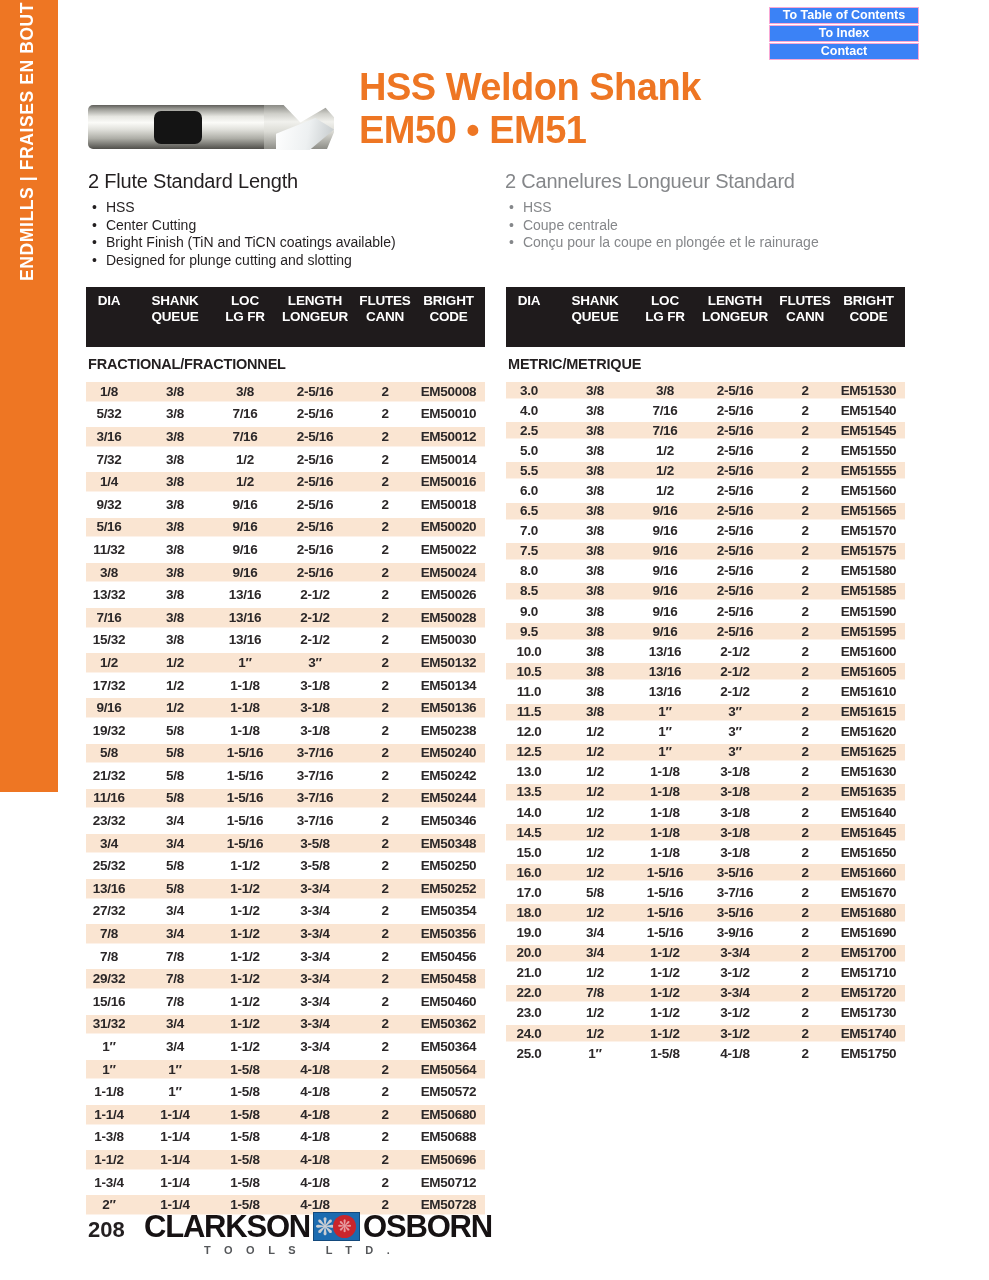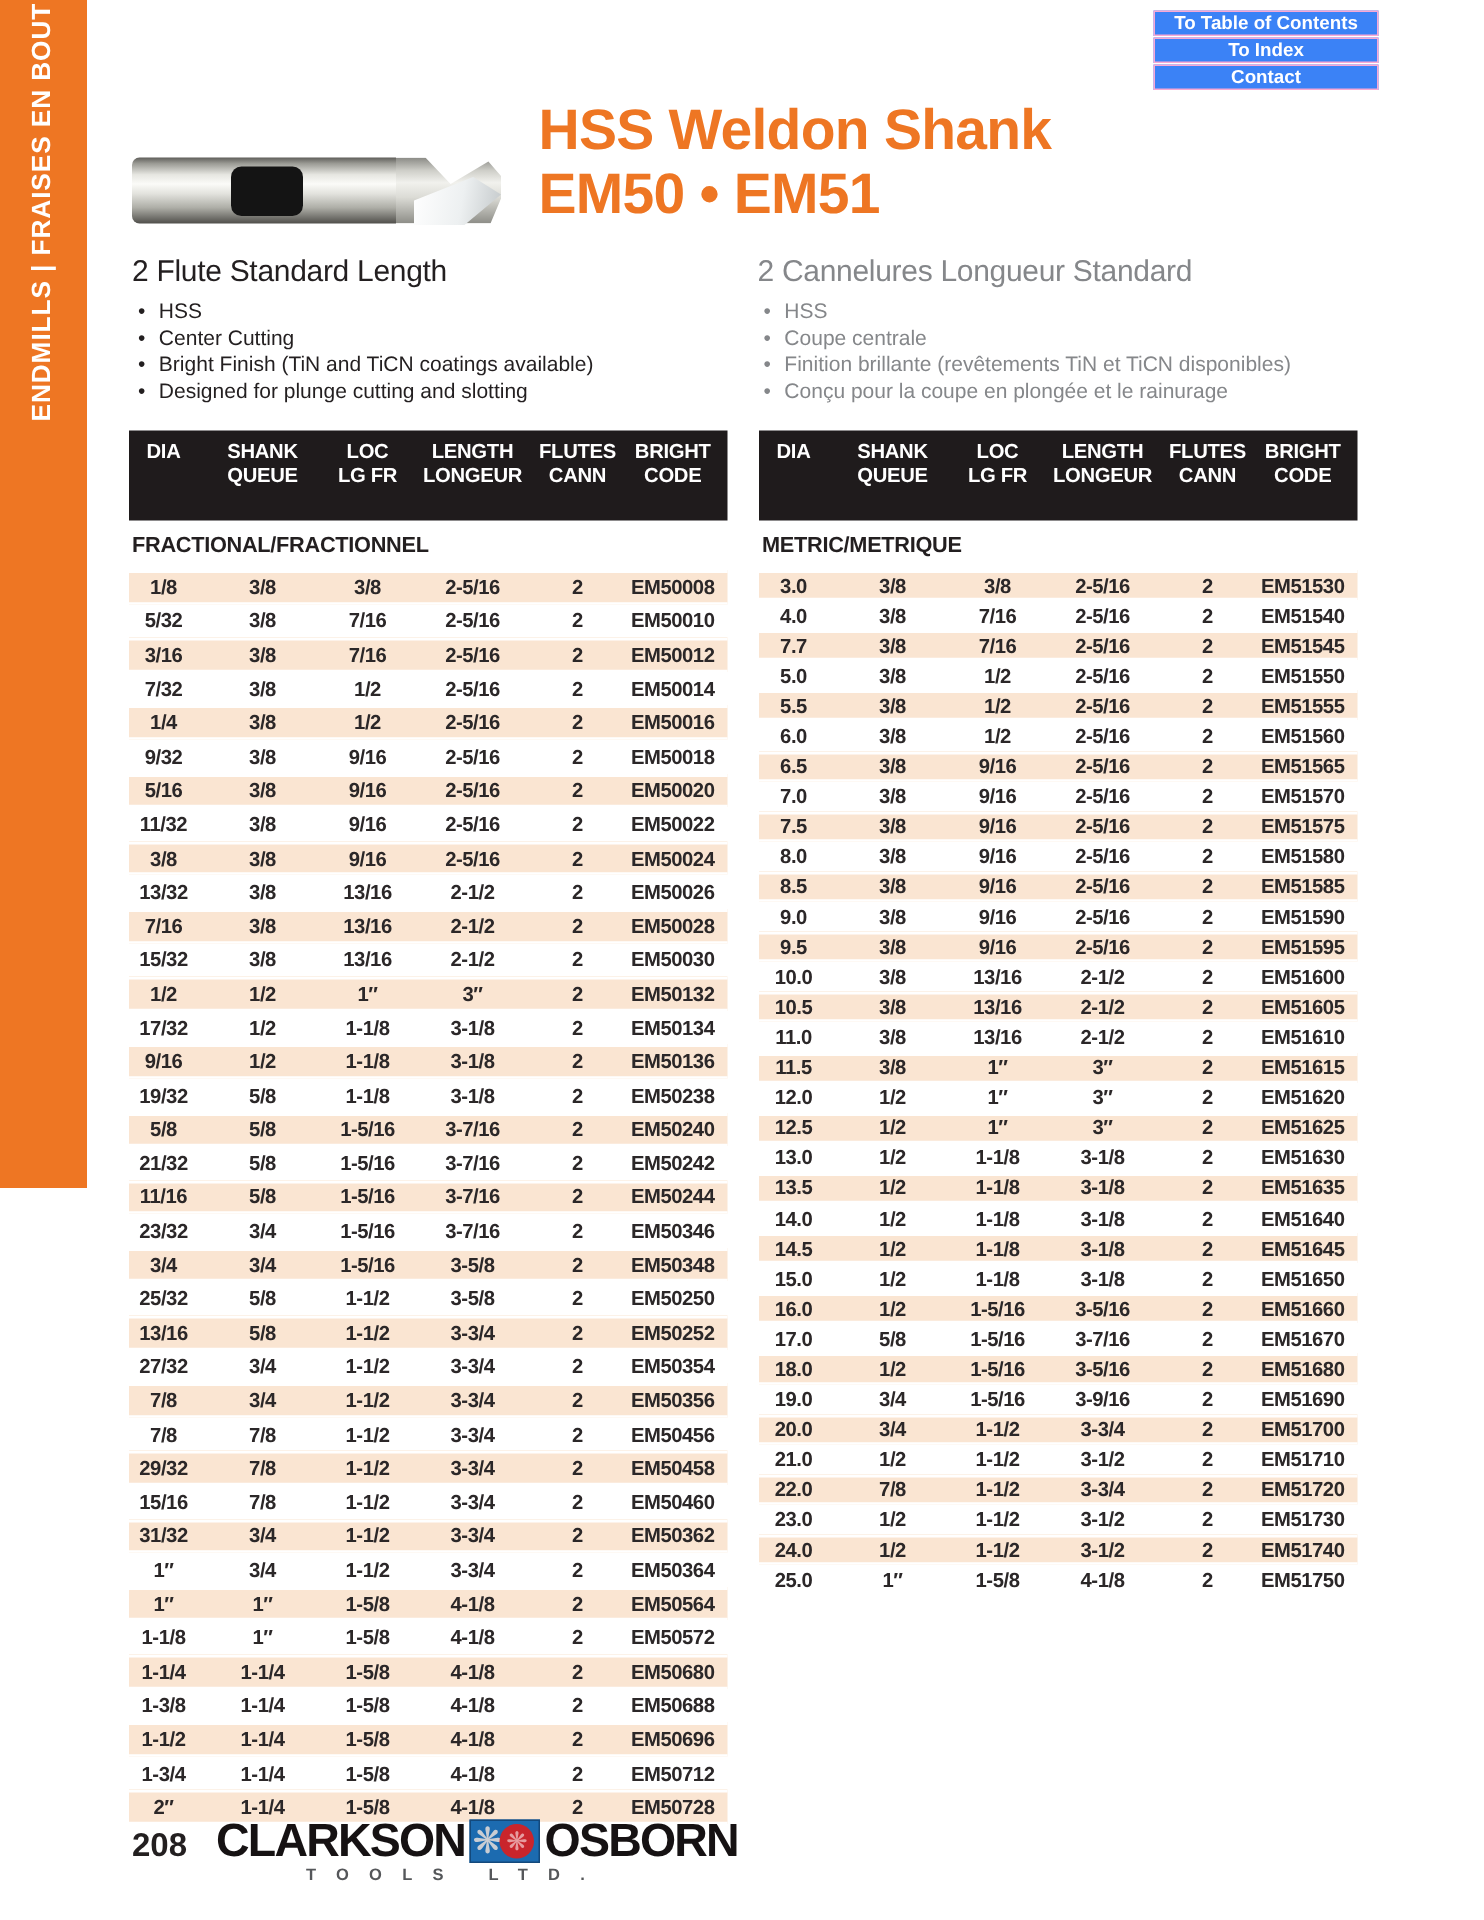--- a/index.html
+++ b/index.html
@@ -56,21 +56,21 @@
   .section-label { height:33px; display:flex; align-items:center; padding-left:2px;
                    font-size:14.5px; font-weight:bold; color:#231F20; letter-spacing:-.2px; }
   .tr { align-items:center; }
   .fractional .tr { height:22.6px; }
   .metric     .tr { height:20.1px; }
   .tr.peach { background:#FAE5D2; box-shadow:inset 0 2px 0 0 #ffffff, inset 0 -1.5px 0 0 #ffffff; }
   .td { text-align:center; font-size:13.5px; font-weight:bold; color:#2B2728; letter-spacing:-.3px; }
   
   .page-num { position:absolute; left:88px; top:1217px; font-size:22px; font-weight:bold; color:#231F20; }
   .brand { position:absolute; left:144px; top:1212px; width:316px; }
-  .brand-row { display:flex; align-items:center; gap:3px; }
+  .brand-row { display:flex; gap:3px; }
   .brand-name { font-size:31px; font-weight:bold; letter-spacing:-1.2px; color:#161213; line-height:30px; }
   .brand-icon { position:relative; width:47px; height:29px; background:#1C6BB0;
                 border:1px solid #13497C; box-sizing:border-box; flex:0 0 auto; }
   .pin-silver { position:absolute; left:1px; top:1px; color:#C9CDD3; font-size:24px; line-height:26px; }
   .pin-red { position:absolute; right:3px; top:2px; width:23px; height:23px; background:#C9252C;
              border-radius:50%; text-align:center; }
   .pin-red span { color:rgba(255,255,255,.55); font-size:17px; line-height:23px; }
   .brand-sub { margin-top:2px; padding-left:60px; font-size:11px; font-weight:bold;
                color:#55575A; letter-spacing:13.5px; white-space:nowrap; }
 </style>
@@ -106,21 +106,20 @@
     <li>HSS</li>
     <li>Center Cutting</li>
     <li>Bright Finish (TiN and TiCN coatings available)</li>
     <li>Designed for plunge cutting and slotting</li>
   </ul>
 
   <div class="col-head fr">2 Cannelures Longueur Standard</div>
   <ul class="bullets fr">
     <li>HSS</li>
     <li>Coupe centrale</li>
-    <li>Finition brillante (revêtements TiN et TiCN disponibles)</li>
     <li>Conçu pour la coupe en plongée et le rainurage</li>
   </ul>
 
   <section class="cat-table fractional">
     <div class="thead grid6">
         <div class="th">
           <div>DIA</div>
           <div></div>
         </div>
         <div class="th">
@@ -484,21 +483,21 @@
         </div>
         <div class="tr grid6">
           <div class="td">4.0</div>
           <div class="td">3/8</div>
           <div class="td">7/16</div>
           <div class="td">2-5/16</div>
           <div class="td">2</div>
           <div class="td">EM51540</div>
         </div>
         <div class="tr grid6 peach">
-          <div class="td">7.7</div>
+          <div class="td">2.5</div>
           <div class="td">3/8</div>
           <div class="td">7/16</div>
           <div class="td">2-5/16</div>
           <div class="td">2</div>
           <div class="td">EM51545</div>
         </div>
         <div class="tr grid6">
           <div class="td">5.0</div>
           <div class="td">3/8</div>
           <div class="td">1/2</div>

